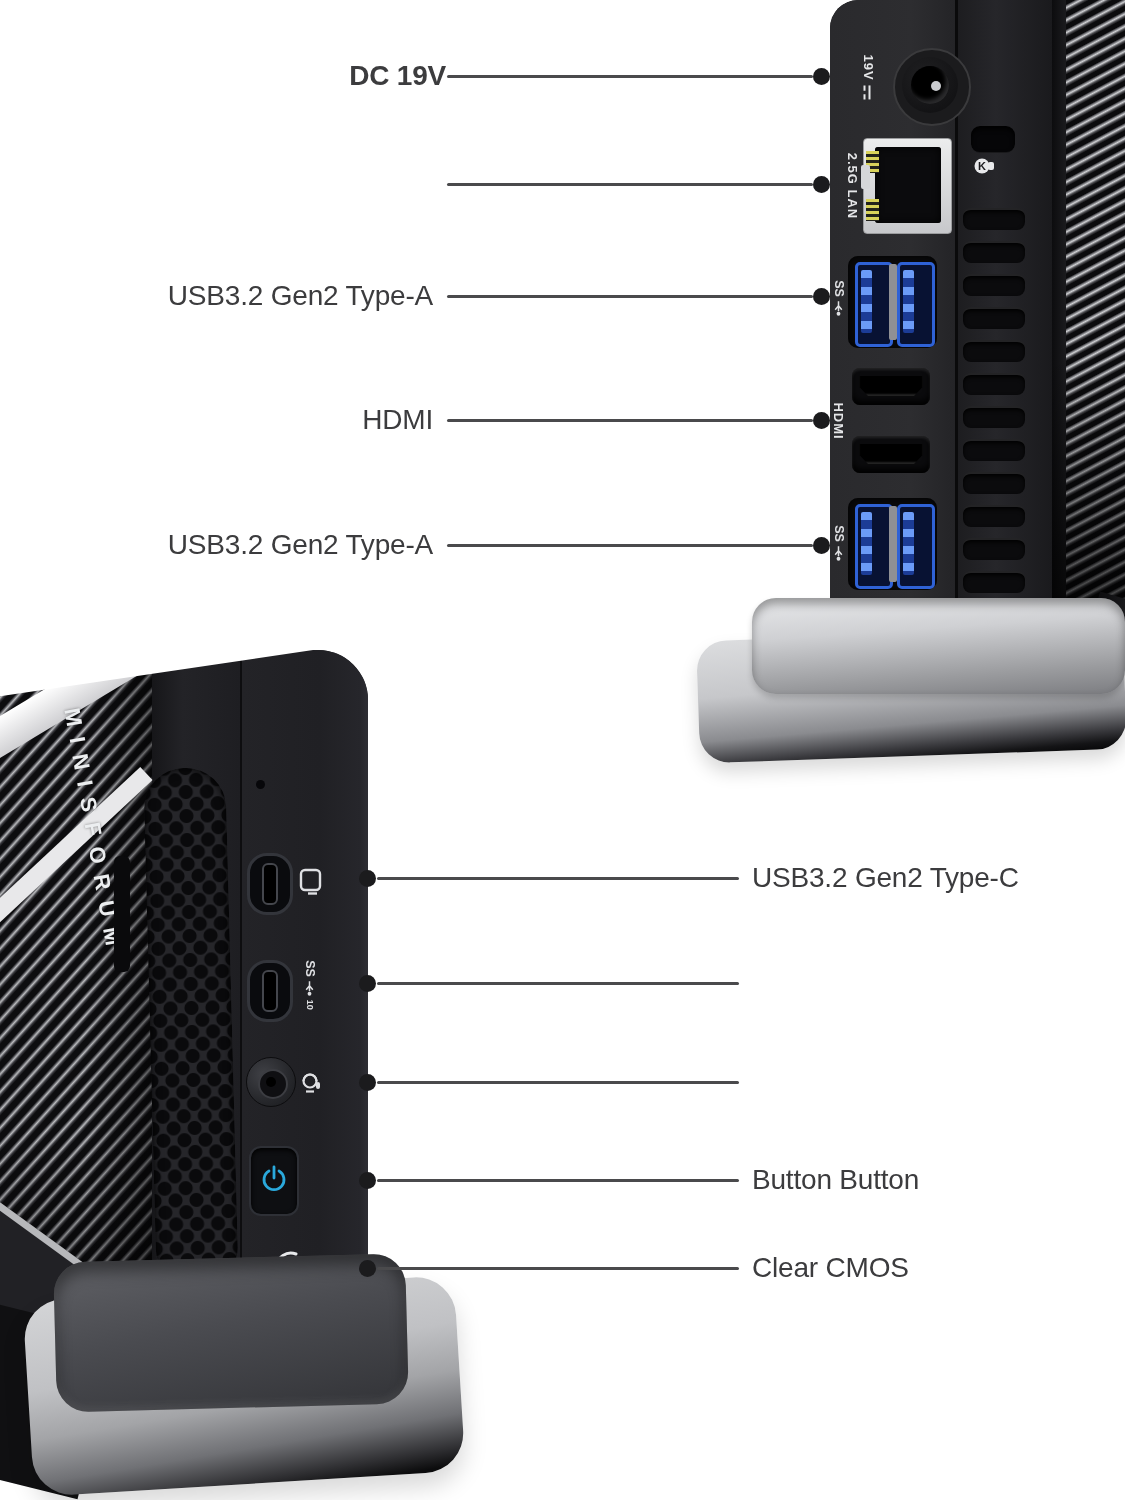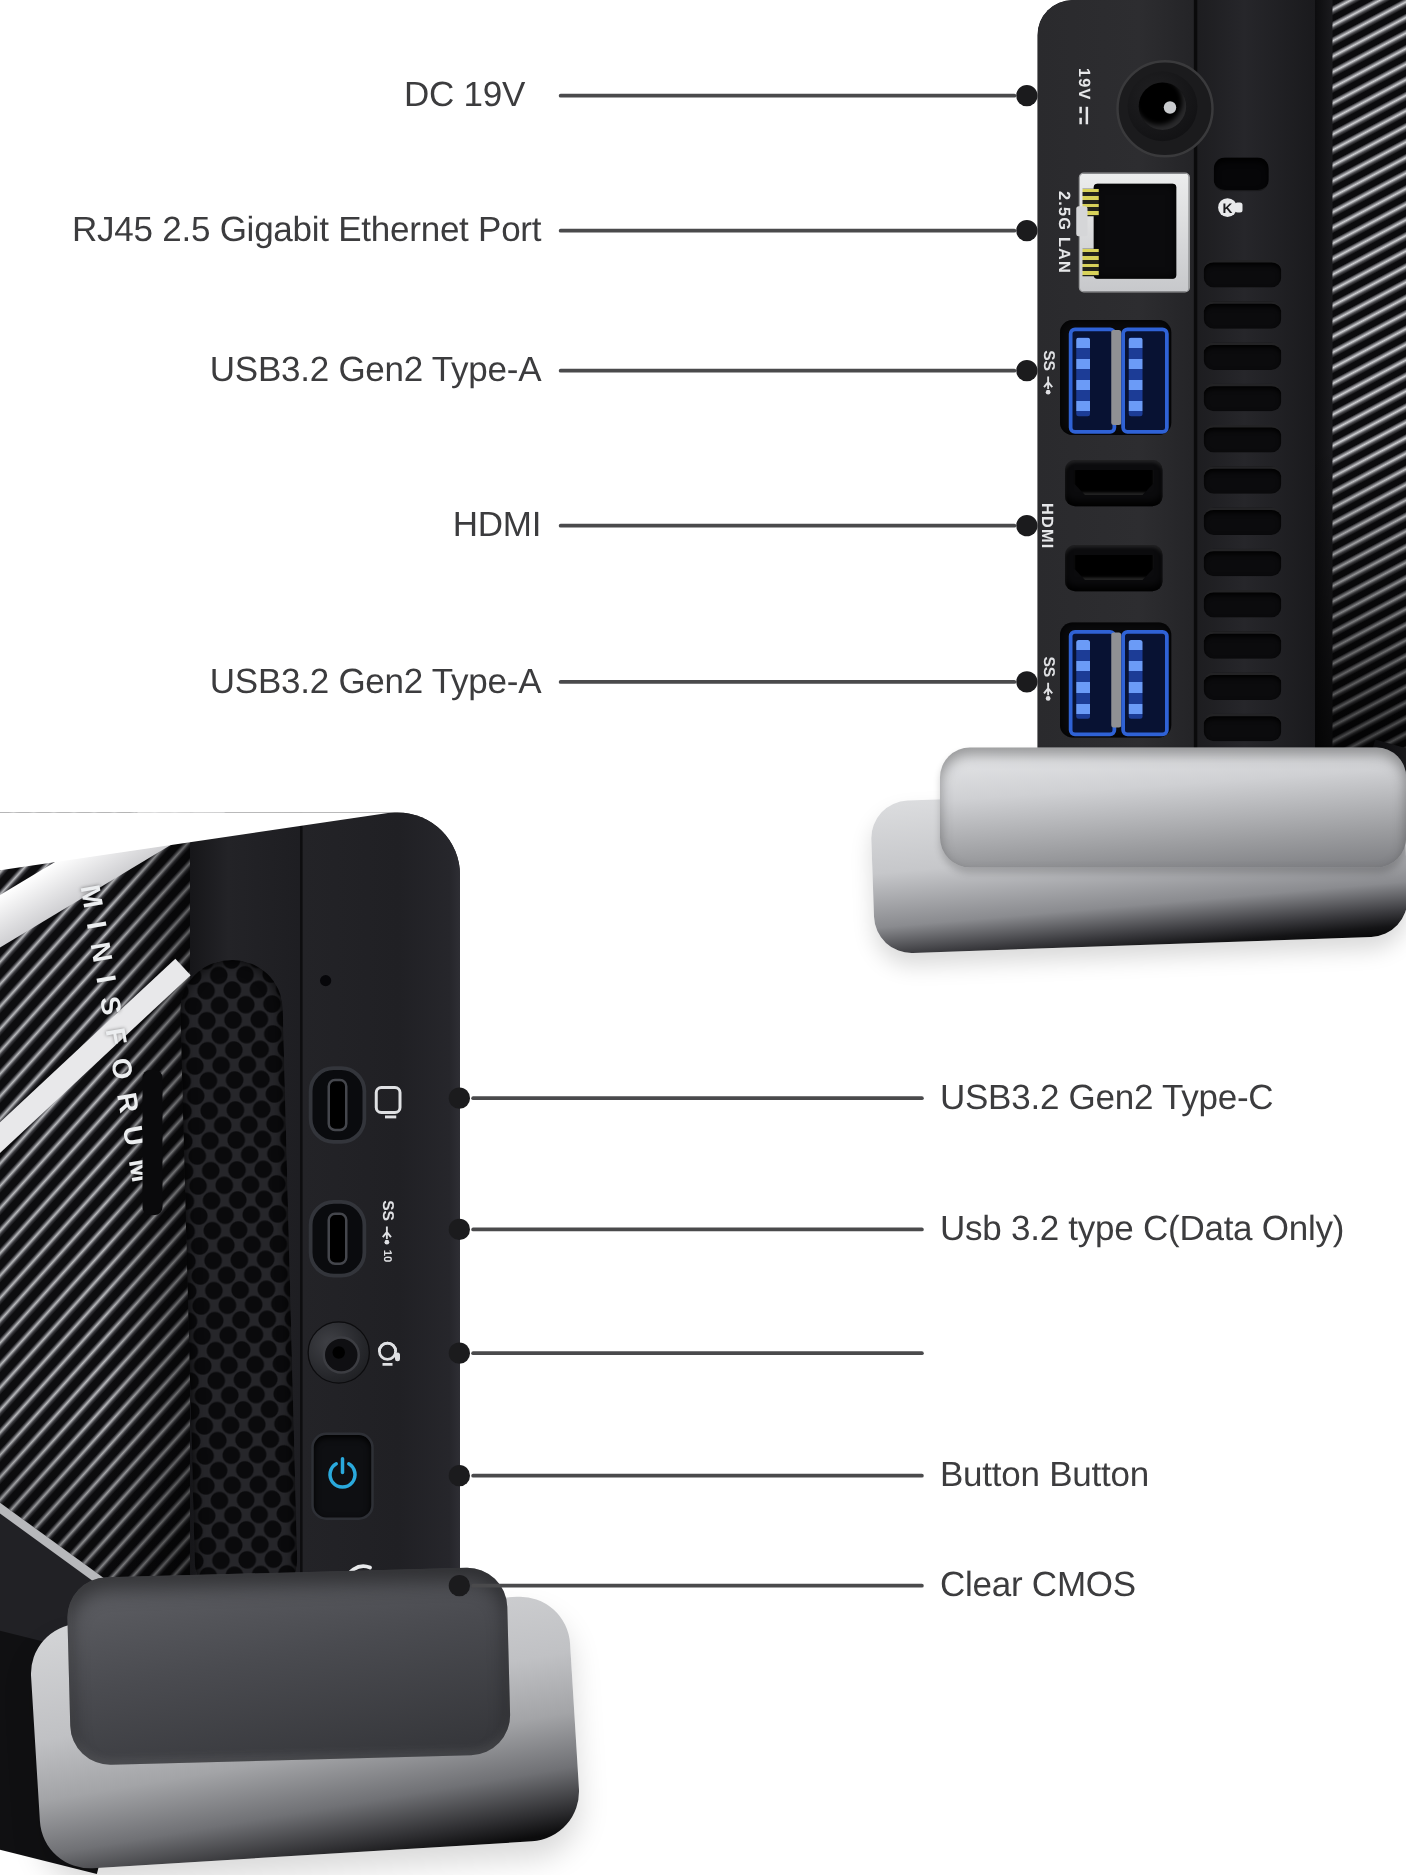--- a/index.html
+++ b/index.html
@@ -290,25 +290,24 @@
     </svg>
 
     <div class="wedge"></div>
   </div>
 
   <div class="stand-back-bot"></div>
   <div class="left-wedge-bot"></div>
   <div class="platform-bot"></div>
   <div class="collar-bot"></div>
 
-  <div class="ann-label r" style="right:705px;top:76px;">DC 19V</div>
+  <div class="ann-label r" style="right:679px;top:76px;font-weight:bold;">DC 19V</div>
   <div class="ann-line" style="left:447px;width:366px;top:75px;"></div>
   <div class="ann-dot" style="left:813px;top:68px;"></div>
 
-  <div class="ann-label r" style="right:692px;top:184px;">RJ45 2.5 Gigabit Ethernet Port</div>
   <div class="ann-line" style="left:447px;width:366px;top:183px;"></div>
   <div class="ann-dot" style="left:813px;top:176px;"></div>
 
   <div class="ann-label r" style="right:692px;top:296px;">USB3.2 Gen2 Type-A</div>
   <div class="ann-line" style="left:447px;width:366px;top:295px;"></div>
   <div class="ann-dot" style="left:813px;top:288px;"></div>
 
   <div class="ann-label r" style="right:692px;top:420px;">HDMI</div>
   <div class="ann-line" style="left:447px;width:366px;top:419px;"></div>
   <div class="ann-dot" style="left:813px;top:412px;"></div>
@@ -316,21 +315,20 @@
   <div class="ann-label r" style="right:692px;top:545px;">USB3.2 Gen2 Type-A</div>
   <div class="ann-line" style="left:447px;width:366px;top:544px;"></div>
   <div class="ann-dot" style="left:813px;top:537px;"></div>
 
   <div class="ann-dot" style="left:359px;top:870px;"></div>
   <div class="ann-line" style="left:377px;width:362px;top:877px;"></div>
   <div class="ann-label" style="left:752px;top:878px;">USB3.2 Gen2 Type-C</div>
 
   <div class="ann-dot" style="left:359px;top:975px;"></div>
   <div class="ann-line" style="left:377px;width:362px;top:982px;"></div>
-  <div class="ann-label" style="left:752px;top:983px;">Usb 3.2 type C(Data Only)</div>
 
   <div class="ann-dot" style="left:359px;top:1074px;"></div>
   <div class="ann-line" style="left:377px;width:362px;top:1081px;"></div>
 
   <div class="ann-dot" style="left:359px;top:1172px;"></div>
   <div class="ann-line" style="left:377px;width:362px;top:1179px;"></div>
   <div class="ann-label" style="left:752px;top:1180px;">Button Button</div>
 
   <div class="ann-dot" style="left:359px;top:1260px;"></div>
   <div class="ann-line" style="left:377px;width:362px;top:1267px;"></div>

